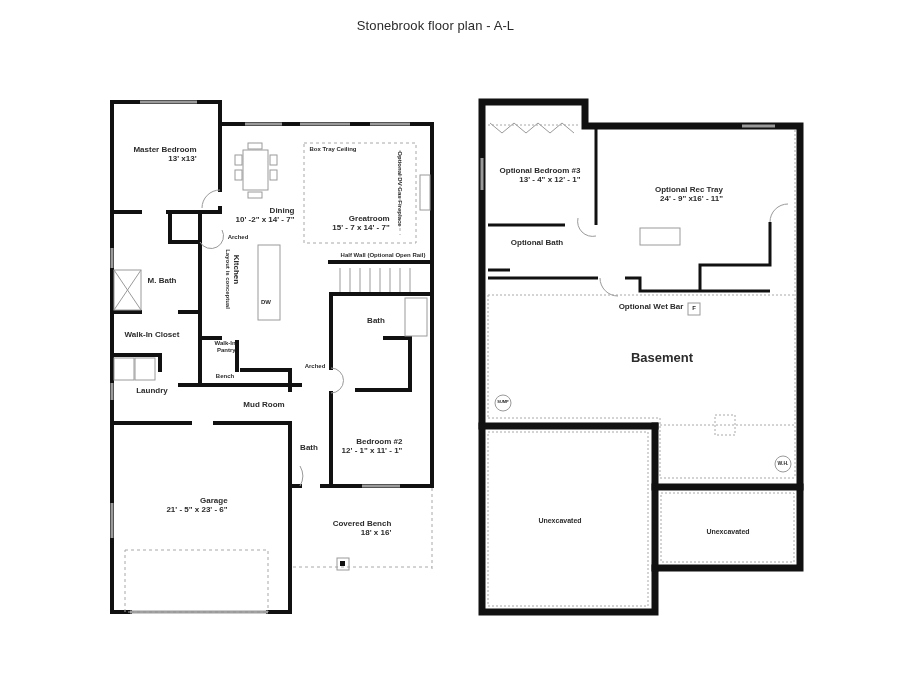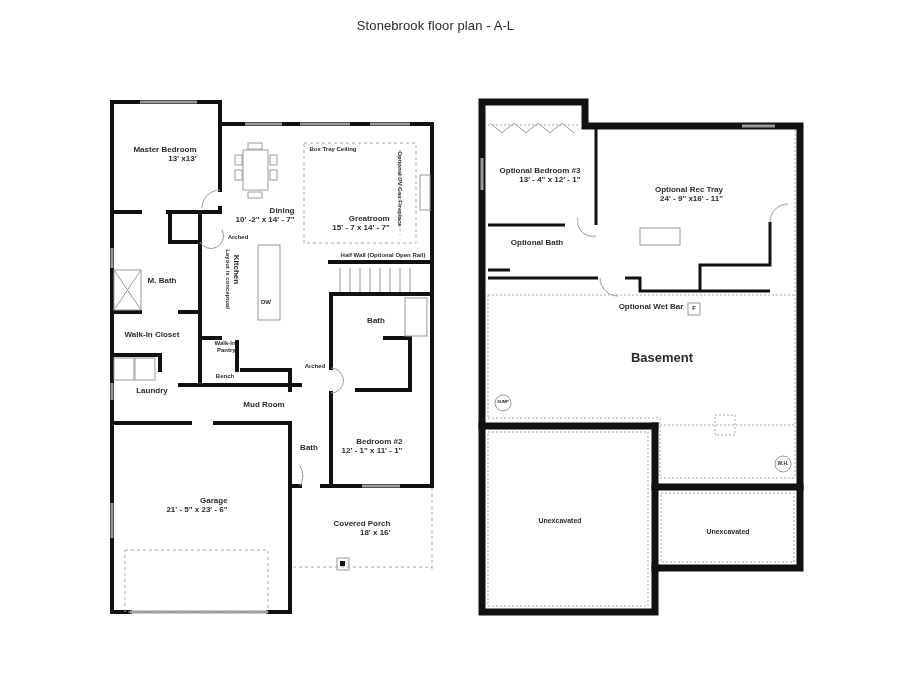--- a/index.html
+++ b/index.html
@@ -203,21 +203,21 @@
 <div class="lbl s8" style="left:372px; top:437px;">
   <span>Bedroom #2</span>
   <span class="dim">12' - 1" x 11' - 1"</span>
 </div>
 <div class="lbl s8" style="left:309px; top:443px;">Bath</div>
 <div class="lbl s8" style="left:197px; top:496px;">
   <span>Garage</span>
   <span class="dim">21' - 5" x 23' - 6"</span>
 </div>
 <div class="lbl s8" style="left:362px; top:519px;">
-  <span>Covered Porch</span>
+  <span>Covered Bench</span>
   <span class="dim">18' x 16'</span>
 </div>
 
 <div class="lbl s8" style="left:540px; top:166px;">
   <span>Optional Bedroom #3</span>
   <span class="dim">13' - 4" x 12' - 1"</span>
 </div>
 <div class="lbl s8" style="left:689px; top:185px;">
   <span>Optional Rec Tray</span>
   <span class="dim">24' - 9" x16' - 11"</span>

